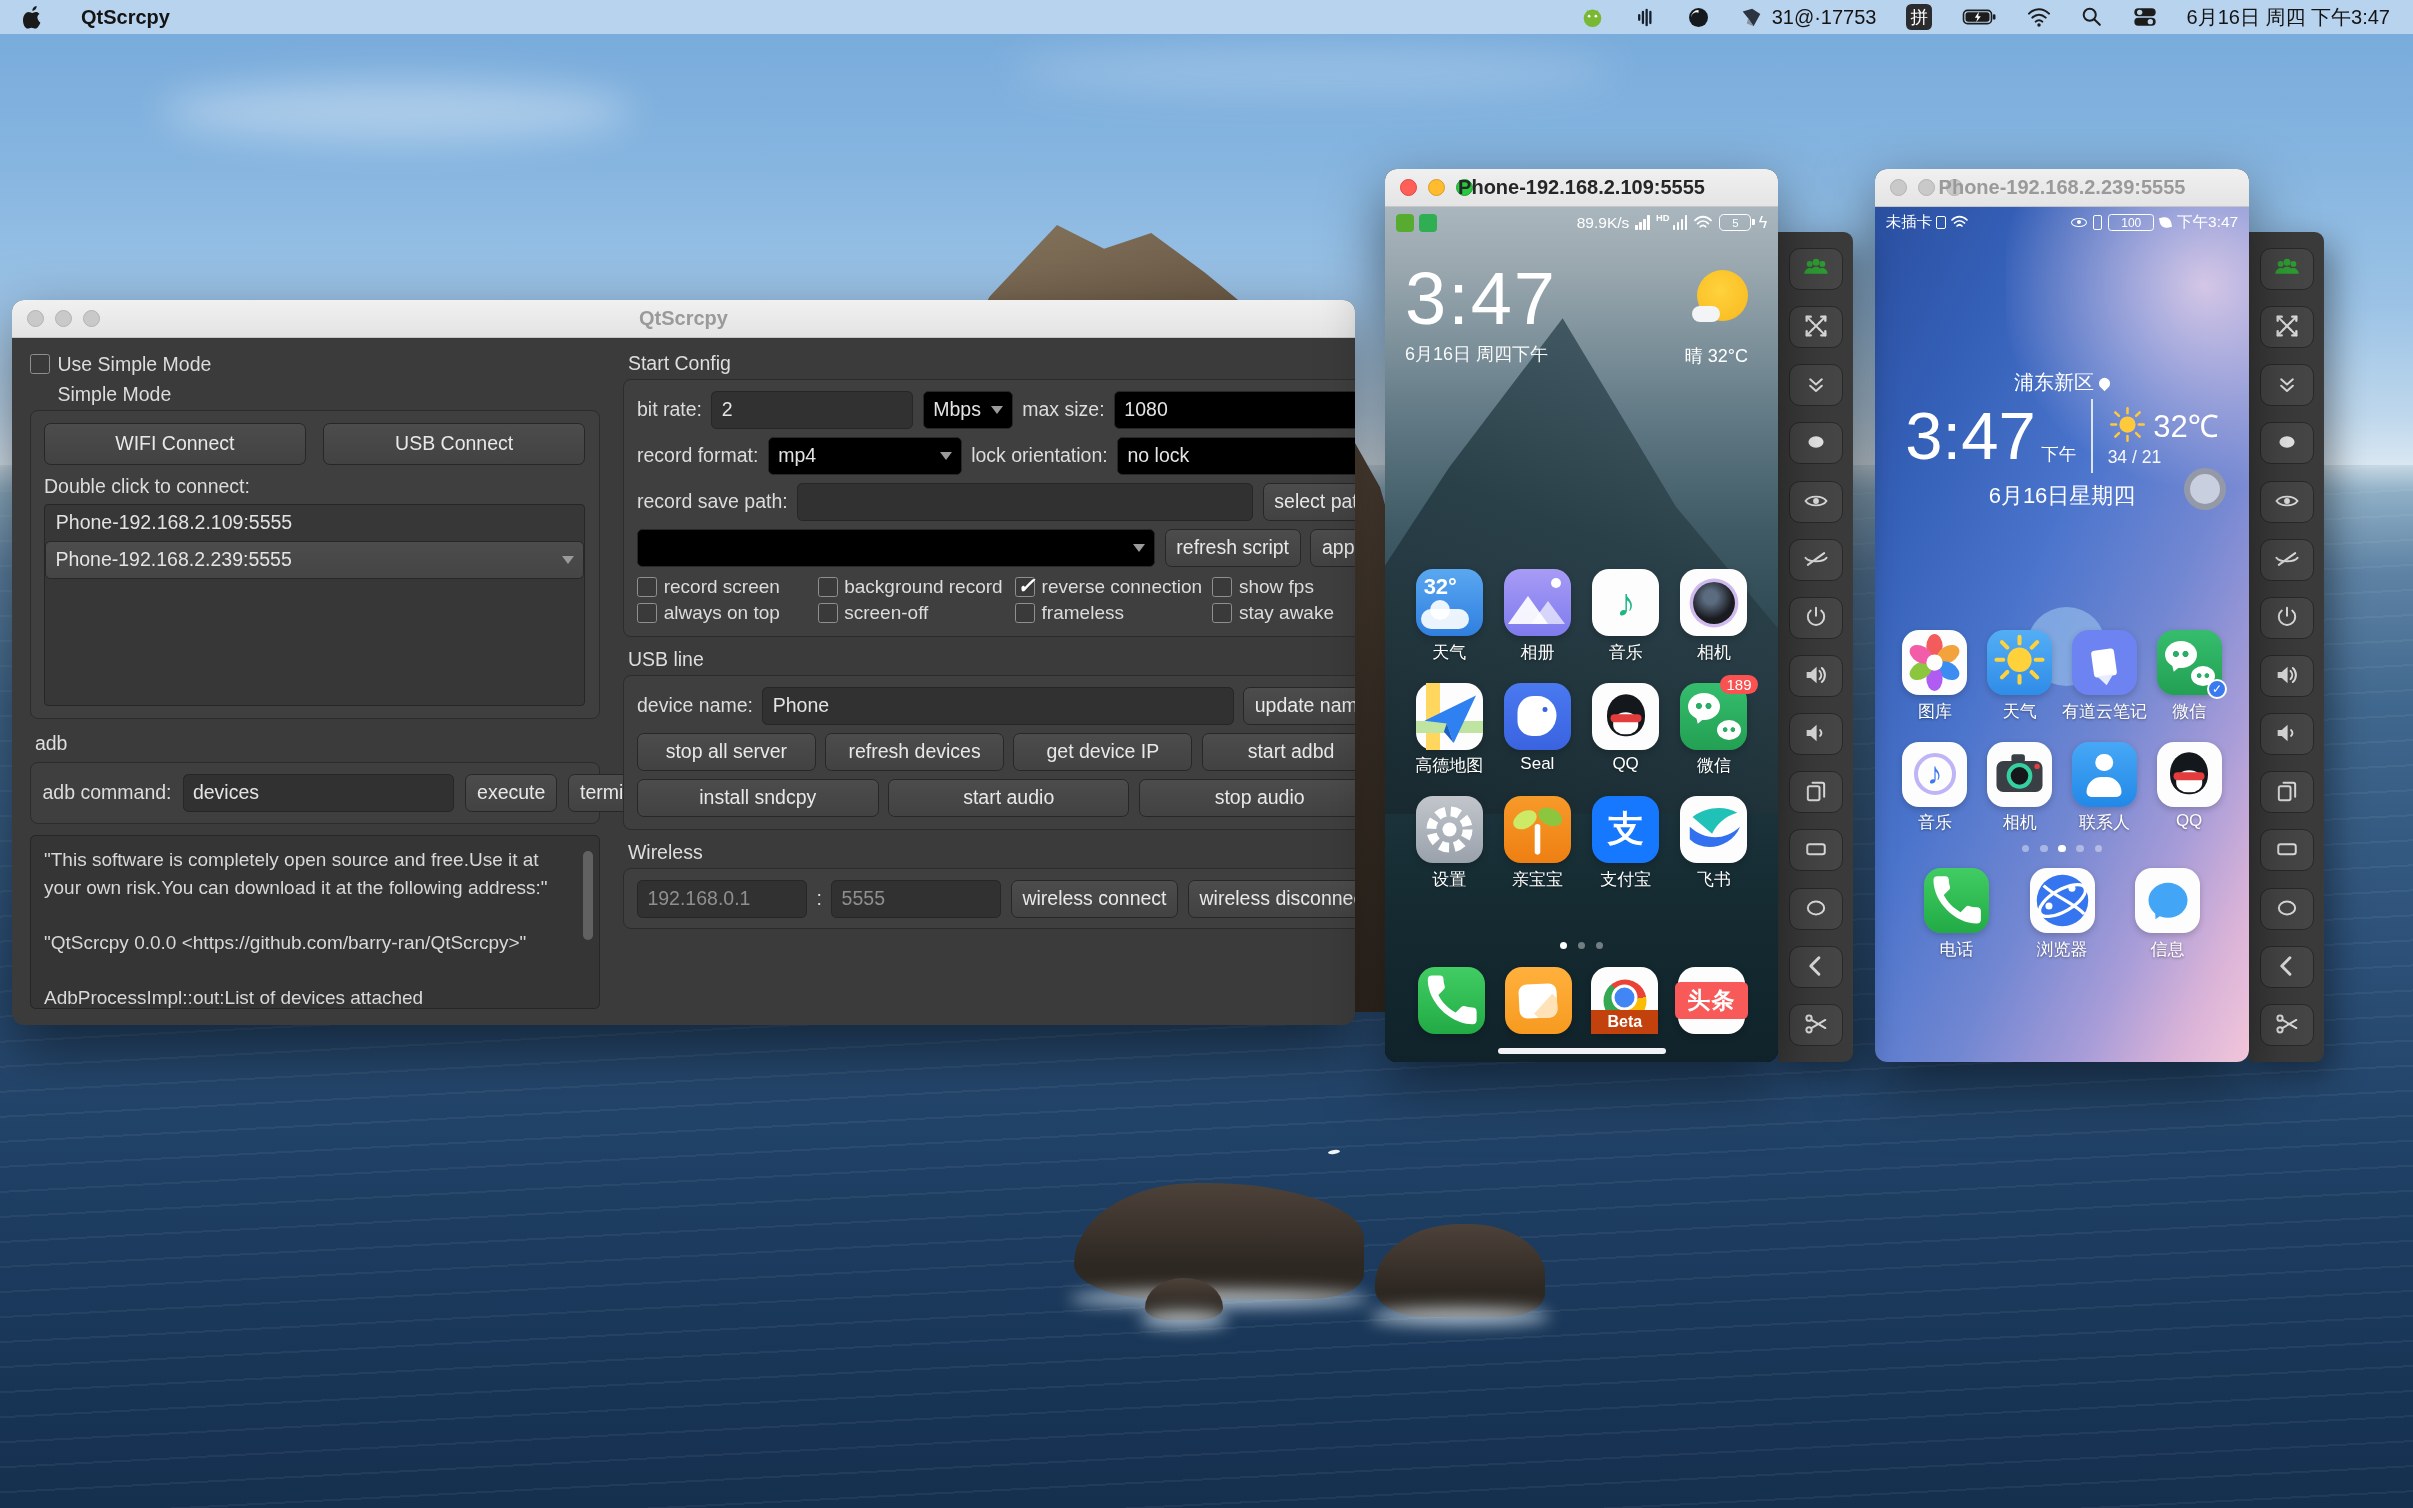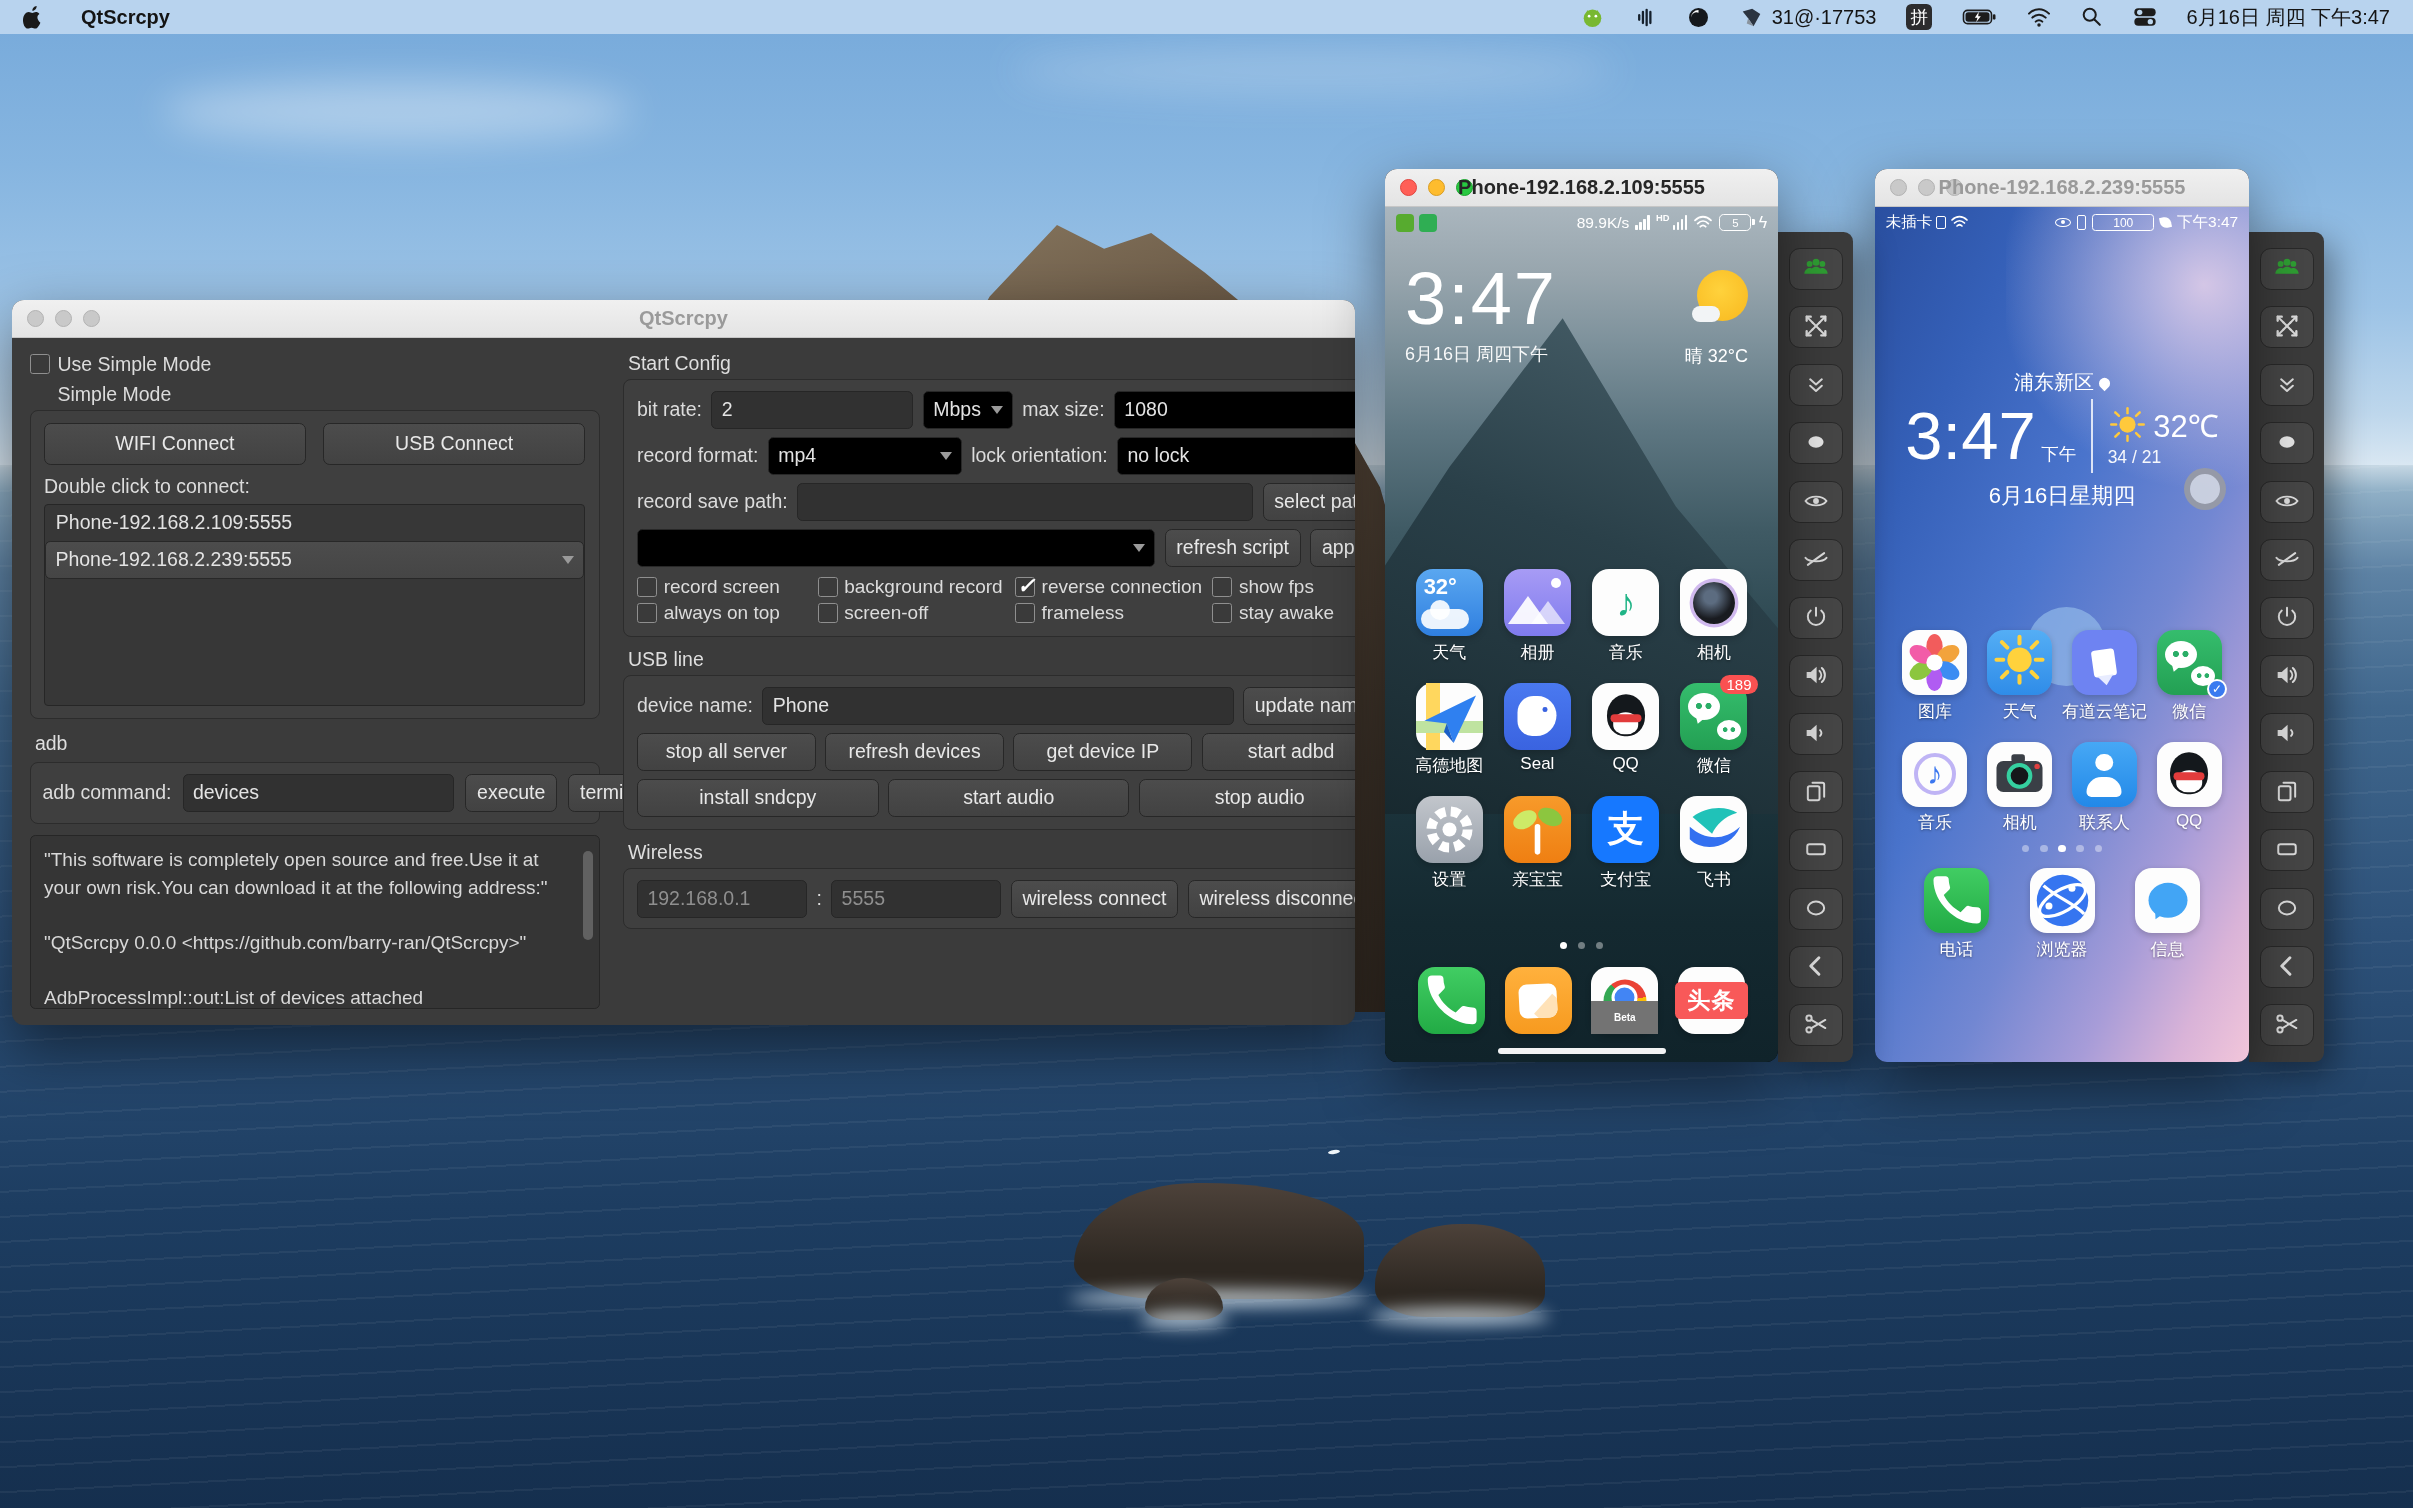--- a/index.html
+++ b/index.html
@@ -107,21 +107,21 @@
     padding:0 10.8px; color:#fff; font-size:15.5px; }
   .ps-right { margin-left:auto; display:flex; align-items:center; gap:6px; }
   .sb-chip { width:18px; height:18px; border-radius:4px; display:inline-block; margin-right:5.4px; }
   .bars { display:inline-flex; align-items:flex-end; gap:1.3px; }
   .bars i { display:block; width:2.7px; background:#fff; border-radius:0.7px; }
   .hd { font-size:9.4px; font-weight:bold; position:relative; top:-4.7px; margin-right:-2.7px; }
   .batt { position:relative; width:32px; height:17px; border:1.3px solid #fff; border-radius:4.7px;
     display:flex; align-items:center; justify-content:center; font-size:11.4px; color:#fff; }
   .batt::after { content:''; position:absolute; right:-4.7px; top:4px; width:2.7px; height:6px; background:#fff; border-radius:0 1.3px 1.3px 0; }
   .bolt { font-size:16px; margin-left:1.3px; }
-  .batt2 { border:1.3px solid #fff; border-radius:3.4px; padding:0 20px; height:17.5px; display:flex;
+  .batt2 { border:1.3px solid #fff; border-radius:3.4px; padding:0 12px; height:17.5px; display:flex;
     align-items:center; font-size:12px; }
   .leaf { width:10.8px; height:10.8px; background:#fff; border-radius:0 60% 0 60%; transform:rotate(-12deg); display:inline-block; }
   .mini-eye { width:16px; height:9.4px; border:1.3px solid #fff; border-radius:50%; position:relative; display:inline-block; }
   .mini-eye::after { content:''; position:absolute; left:4.7px; top:1.3px; width:4px; height:4px; background:#fff; border-radius:50%; }
   .sim { width:10px; height:13.5px; border:1.3px solid #fff; border-radius:2px; display:inline-block; margin:0 4px; }
   .vib { width:9.4px; height:15px; border:1.3px solid #fff; border-radius:2px; display:inline-block; }
 
   
   .p1-clock { position:absolute; left:20px; top:53px; z-index:5; color:#fff; }
   .p1-time { font-size:74px; font-weight:200; letter-spacing:2px; line-height:1.05; }
@@ -210,22 +210,22 @@
   .yd-pencil { position:absolute; left:50%; top:50%; transform:translate(-50%,-50%) rotate(-8deg); width:23px; height:27px; background:#fff; border-radius:3.4px; }
   .yd-pencil::after { content:''; position:absolute; left:2.7px; bottom:-9.4px; border-left:8.8px solid transparent; border-right:8.8px solid transparent; border-top:10.8px solid #e8ecff; }
   .art-phone { background:linear-gradient(180deg,#41cd63,#22ab45); }
   .art-mi-sms { background:linear-gradient(180deg,#ffb13d,#f79a1f); }
   .sms-bub { position:absolute; left:50%; top:50%; transform:translate(-50%,-50%) rotate(-3deg); width:38px; height:34px; background:#fff; border-radius:8px; overflow:hidden; }
   .sms-bub::after { content:''; position:absolute; right:-9.4px; bottom:-9.4px; width:27px; height:27px; background:#ffe2b8; transform:rotate(45deg); }
   .chrome-c { position:absolute; left:50%; top:50%; transform:translate(-50%,-50%); width:43px; height:43px; border-radius:50%; overflow:hidden;
     background:conic-gradient(from -40deg, #ea4335 0 33%, #fbbc05 33% 66%, #34a853 66% 100%); }
   .chrome-c::before { content:''; position:absolute; left:50%; top:44%; transform:translate(-50%,-50%); width:20px; height:20px;
     background:#4285f4; border:3.4px solid #fff; border-radius:50%; }
-  .chrome-band { position:absolute; left:0; right:0; bottom:0; height:33px; background:#737373; color:#fff;
-    font-size:10px; display:flex; align-items:center; justify-content:center; font-style:normal; }
+  .chrome-band { position:absolute; left:0; right:0; bottom:0; height:24px; background:#c2410c; color:#fff;
+    font-size:16px; display:flex; align-items:center; justify-content:center; font-style:normal; }
   .tt-band { position:absolute; left:-2.7px; right:-2.7px; top:15px; bottom:15px; background:#f85959; border-radius:5.4px;
     display:flex; align-items:center; justify-content:center; color:#fff; font-size:23px; font-weight:bold; letter-spacing:1.3px; }
   .art-sun-weather { background:linear-gradient(180deg,#54aef5,#2f8ce8); }
   .art-contacts { background:linear-gradient(180deg,#46a8f5,#2288e8); }
   .ct-head { position:absolute; left:50%; top:12px; transform:translateX(-50%); width:17.5px; height:17.5px; background:#fff; border-radius:50%; }
   .ct-body { position:absolute; left:50%; bottom:9.4px; transform:translateX(-50%); width:35px; height:20px; background:#fff; border-radius:16px 16px 5.4px 5.4px; }
   .msg-bub { position:absolute; left:50%; top:50%; transform:translate(-50%,-52%); width:39px; height:35px; background:#42a5f5; border-radius:50%; }
   .msg-bub::after { content:''; position:absolute; left:4px; bottom:-2.7px; border-left:5.4px solid transparent; border-right:6.7px solid transparent; border-top:10.8px solid #42a5f5; transform:rotate(24deg); }
   .ring2 { position:absolute; left:50%; top:50%; transform:translate(-50%,-50%); width:42px; height:42px;
     border:4px solid rgba(140,120,238,.55); border-radius:50%; }

